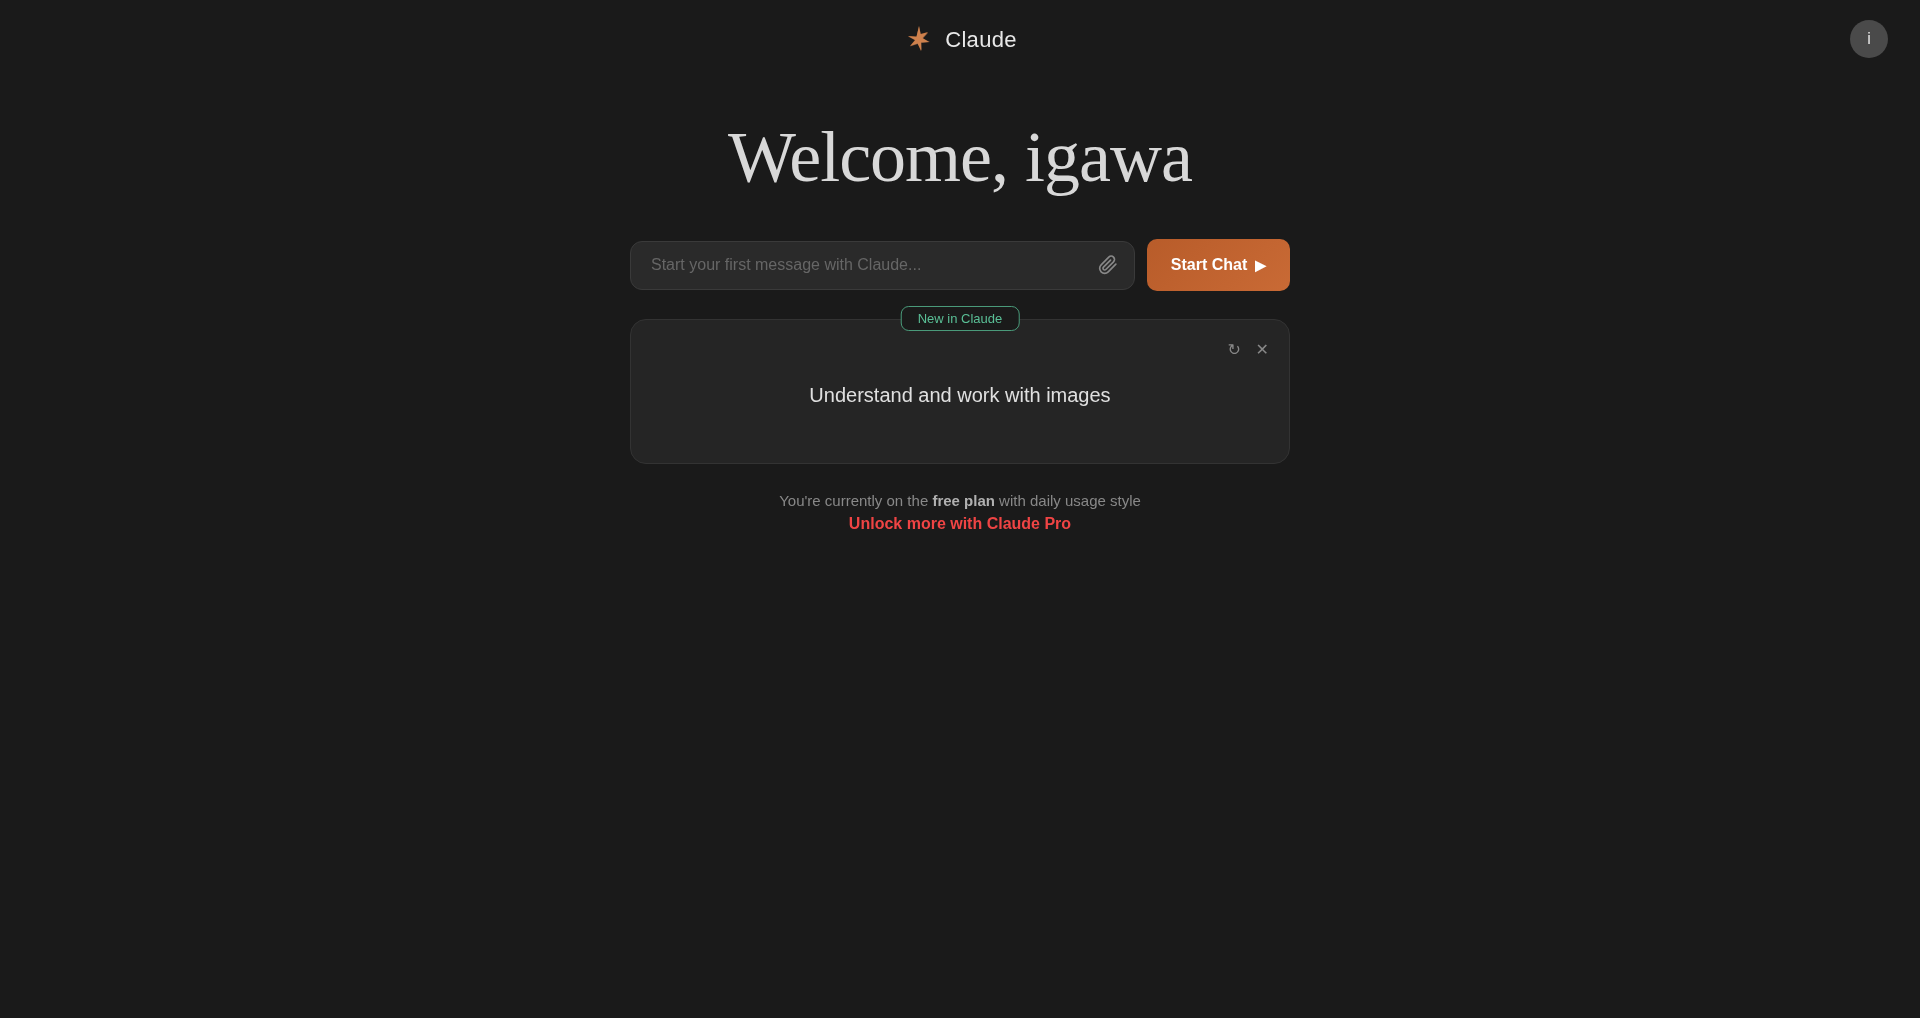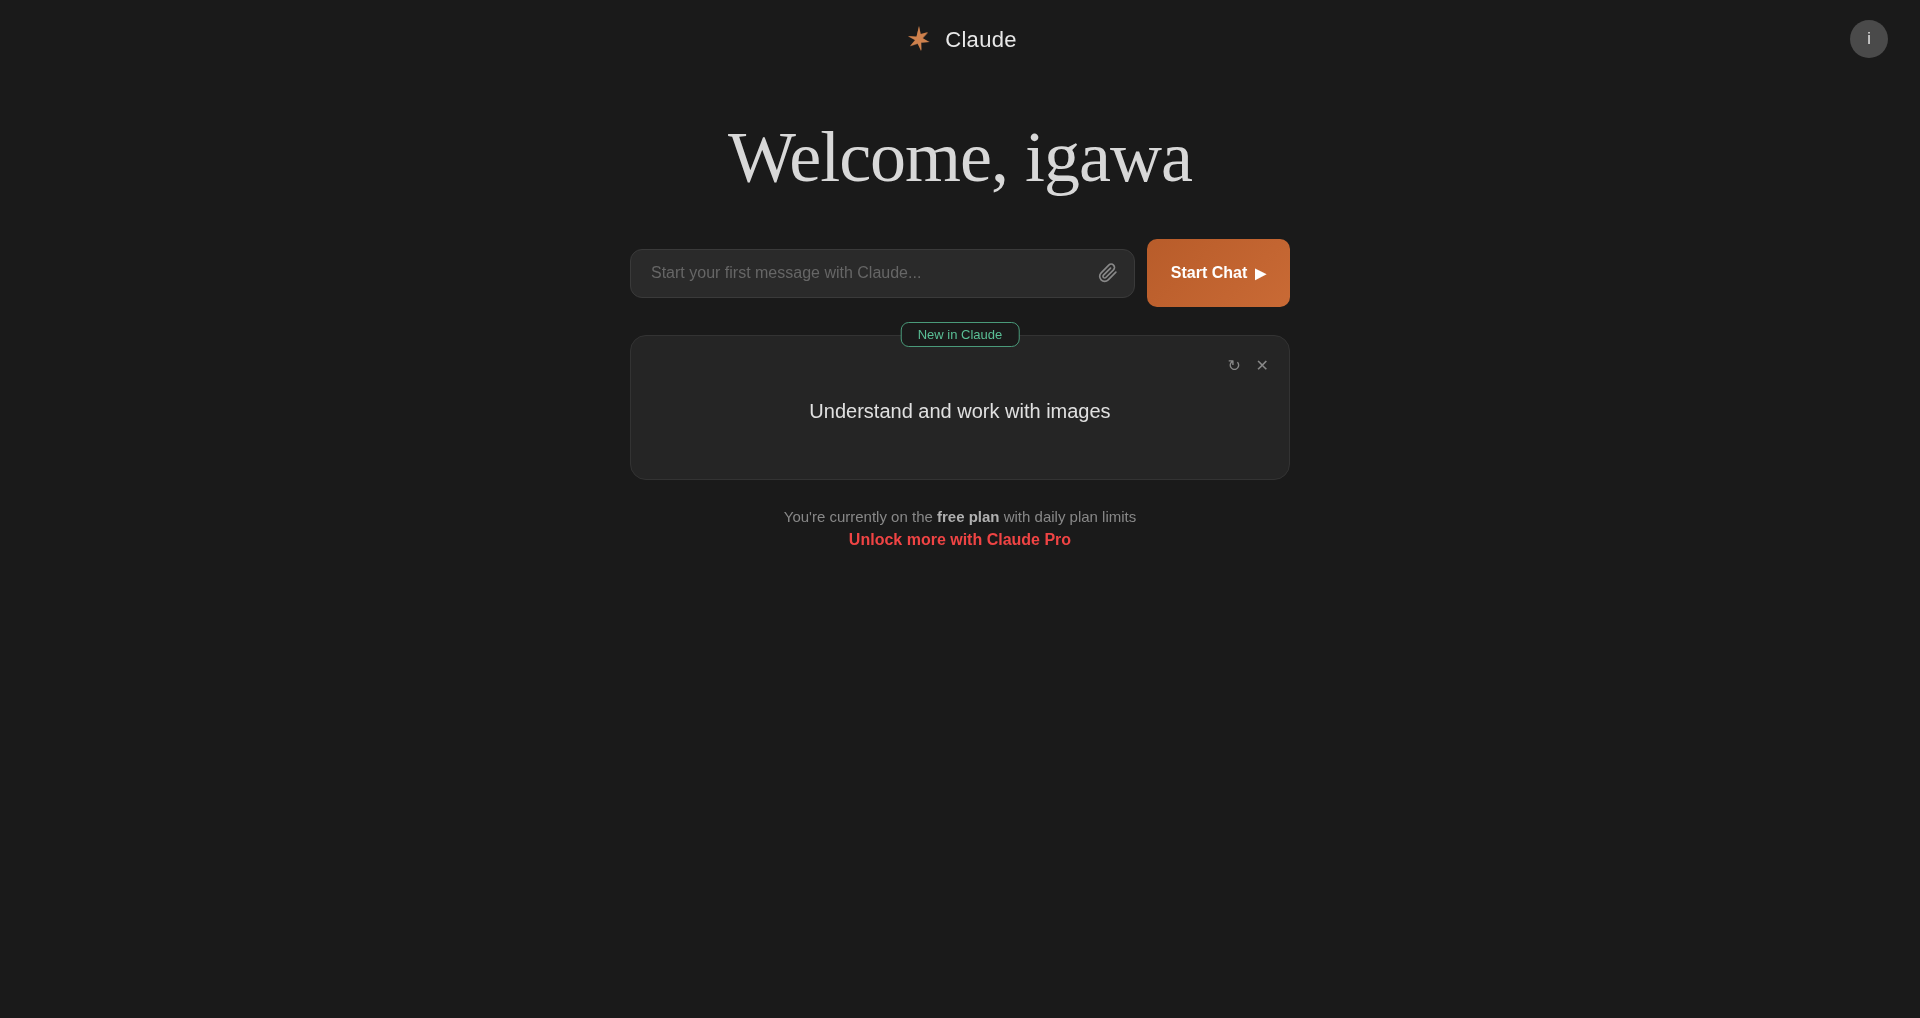--- a/index.html
+++ b/index.html
@@ -126,21 +126,21 @@
       color: white;
       border: none;
       border-radius: 10px;
       padding: 14px 24px;
       font-size: 16px;
       font-weight: 600;
       cursor: pointer;
       display: flex;
       align-items: center;
       gap: 8px;
-      height: 68px;
+      height: 52px;
       white-space: nowrap;
     }
 
     .start-chat-btn .arrow {
       font-size: 14px;
     }
 
     
     .feature-card {
       margin-top: 28px;
@@ -359,16 +359,16 @@
   <button class="close-btn">
     <span>✕</span>
   </button>
 
   <h2 class="card-title">Understand and work with images</h2>
 
 </div>
 
 <div class="plan-info">
   <p class="plan-text">
-    <span>You're currently on the </span><span class="bold">free plan</span><span> with daily plan limits</span>
+    <span>You're currently on the </span><span class="bold">free plan</span><span> with daily usage style</span>
   </p>
   <a class="upgrade-link" href="#">Unlock more with Claude Pro</a>
 </div>
 
 </body></html>

